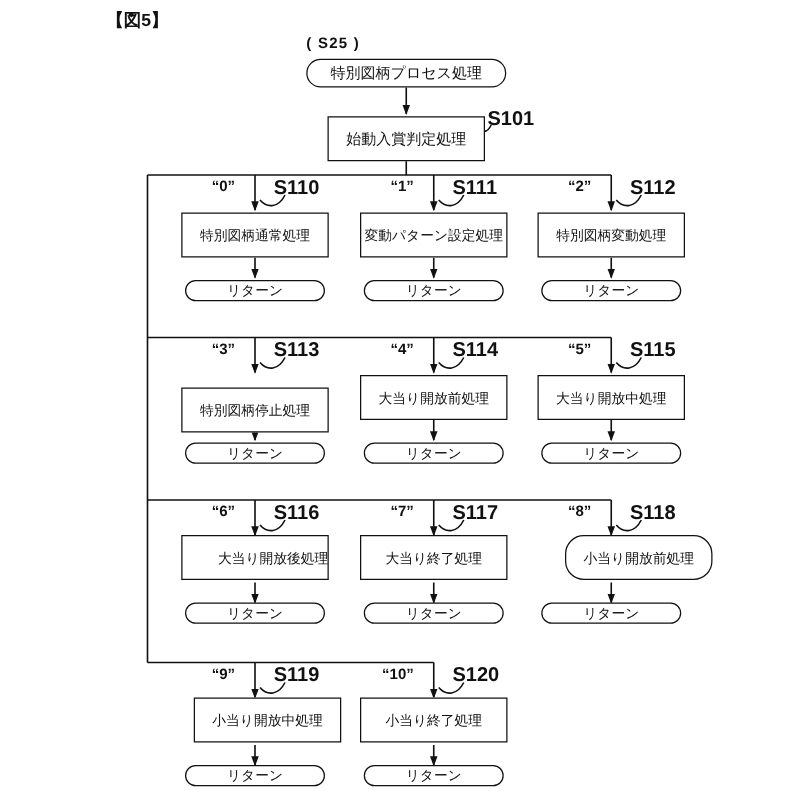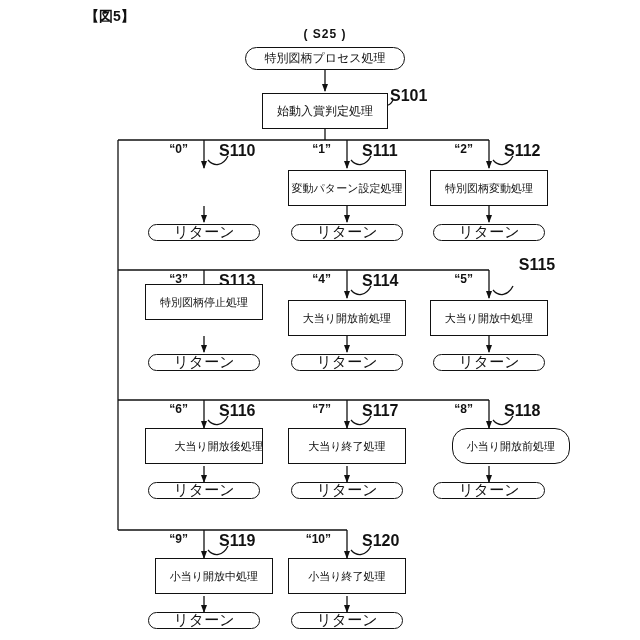--- a/index.html
+++ b/index.html
@@ -4,21 +4,21 @@
 <style>
   html,body{margin:0;padding:0;}
   body{
     width:640px;height:640px;background:#ffffff;
     font-family:"Liberation Sans","DejaVu Sans",sans-serif;
     color:#111;position:relative;overflow:hidden;
   }
   .stage{position:absolute;left:0;top:0;width:640px;height:640px;}
   svg.wires{position:absolute;left:0;top:0;}
   .figlabel{position:absolute;font-size:14px;font-weight:bold;}
-  .s25{position:absolute;width:160px;text-align:center;font-size:12px;font-weight:bold;letter-spacing:1px;}
+  .s25{position:absolute;width:160px;text-align:left;font-size:12px;font-weight:bold;letter-spacing:1px;}
   .startpill{
     position:absolute;width:160px;height:23px;box-sizing:border-box;
     border:1.6px solid #111;border-radius:12px;background:#fff;
     display:flex;align-items:center;justify-content:center;font-size:12px;
   }
   .judgebox{
     position:absolute;width:126px;height:36px;box-sizing:border-box;
     border:1.6px solid #111;background:#fff;
     display:flex;align-items:center;justify-content:center;font-size:12px;
   }
@@ -27,21 +27,21 @@
   .s{position:absolute;width:66px;text-align:left;font-size:16px;font-weight:bold;}
   .bx{
     position:absolute;width:118px;height:36px;box-sizing:border-box;
     border:1.6px solid #111;background:#fff;
     display:flex;align-items:center;justify-content:center;
     font-size:11px;text-align:center;white-space:nowrap;
   }
   .rt{
     position:absolute;width:112px;height:17px;box-sizing:border-box;
     border:1.4px solid #111;border-radius:9px;background:#fff;
-    display:flex;align-items:center;justify-content:center;font-size:15px;
+    display:flex;align-items:center;justify-content:center;font-size:11px;
   }
 </style>
 </head>
 <body>
 
 <div class="stage">
 
   <svg class="wires" width="640" height="640" viewBox="0 0 640 640">
     <defs>
       <marker id="arr" markerWidth="9" markerHeight="8" refX="7" refY="3" orient="auto" markerUnits="userSpaceOnUse">
@@ -102,44 +102,45 @@
 
   <div class="figlabel" style="left:85px;top:8px;">【図5】</div>
   <div class="s25" style="left:245px;top:27px;">( S25 )</div>
   <div class="startpill" style="left:245px;top:47px;">特別図柄プロセス処理</div>
 
   <div class="judgebox" style="left:262px;top:93px;">始動入賞判定処理</div>
   <div class="steptag" style="left:390px;top:87px;">S101</div>
 
   <div class="v" style="left:130px;top:142px;">“0”</div>
   <div class="s" style="left:219px;top:142px;">S110</div>
+  <div class="bx" style="left:145px;top:170px;">特別図柄通常処理</div>
   <div class="rt" style="left:148px;top:224px;">リターン</div>
 
   <div class="v" style="left:273px;top:142px;">“1”</div>
   <div class="s" style="left:362px;top:142px;">S111</div>
   <div class="bx" style="left:288px;top:170px;">変動パターン設定処理</div>
   <div class="rt" style="left:291px;top:224px;">リターン</div>
 
   <div class="v" style="left:415px;top:142px;">“2”</div>
   <div class="s" style="left:504px;top:142px;">S112</div>
   <div class="bx" style="left:430px;top:170px;">特別図柄変動処理</div>
   <div class="rt" style="left:433px;top:224px;">リターン</div>
 
   <div class="v" style="left:130px;top:272px;">“3”</div>
   <div class="s" style="left:219px;top:272px;">S113</div>
-  <div class="bx" style="left:145px;top:284px;">特別図柄停止処理</div>
+  <div class="bx" style="left:145px;top:310px;">特別図柄停止処理</div>
   <div class="rt" style="left:148px;top:354px;">リターン</div>
 
   <div class="v" style="left:273px;top:272px;">“4”</div>
   <div class="s" style="left:362px;top:272px;">S114</div>
   <div class="bx" style="left:288px;top:300px;text-align:right;">大当り開放前処理</div>
   <div class="rt" style="left:291px;top:354px;">リターン</div>
 
   <div class="v" style="left:415px;top:272px;">“5”</div>
-  <div class="s" style="left:504px;top:256px;text-align:center;">S115</div>
+  <div class="s" style="left:504px;top:272px;">S115</div>
   <div class="bx" style="left:430px;top:300px;">大当り開放中処理</div>
   <div class="rt" style="left:433px;top:354px;">リターン</div>
 
   <div class="v" style="left:130px;top:402px;">“6”</div>
   <div class="s" style="left:219px;top:402px;">S116</div>
   <div class="bx" style="left:145px;top:428px;padding-left:29px;">大当り開放後処理</div>
   <div class="rt" style="left:148px;top:482px;">リターン</div>
 
   <div class="v" style="left:273px;top:402px;">“7”</div>
   <div class="s" style="left:362px;top:402px;">S117</div>

